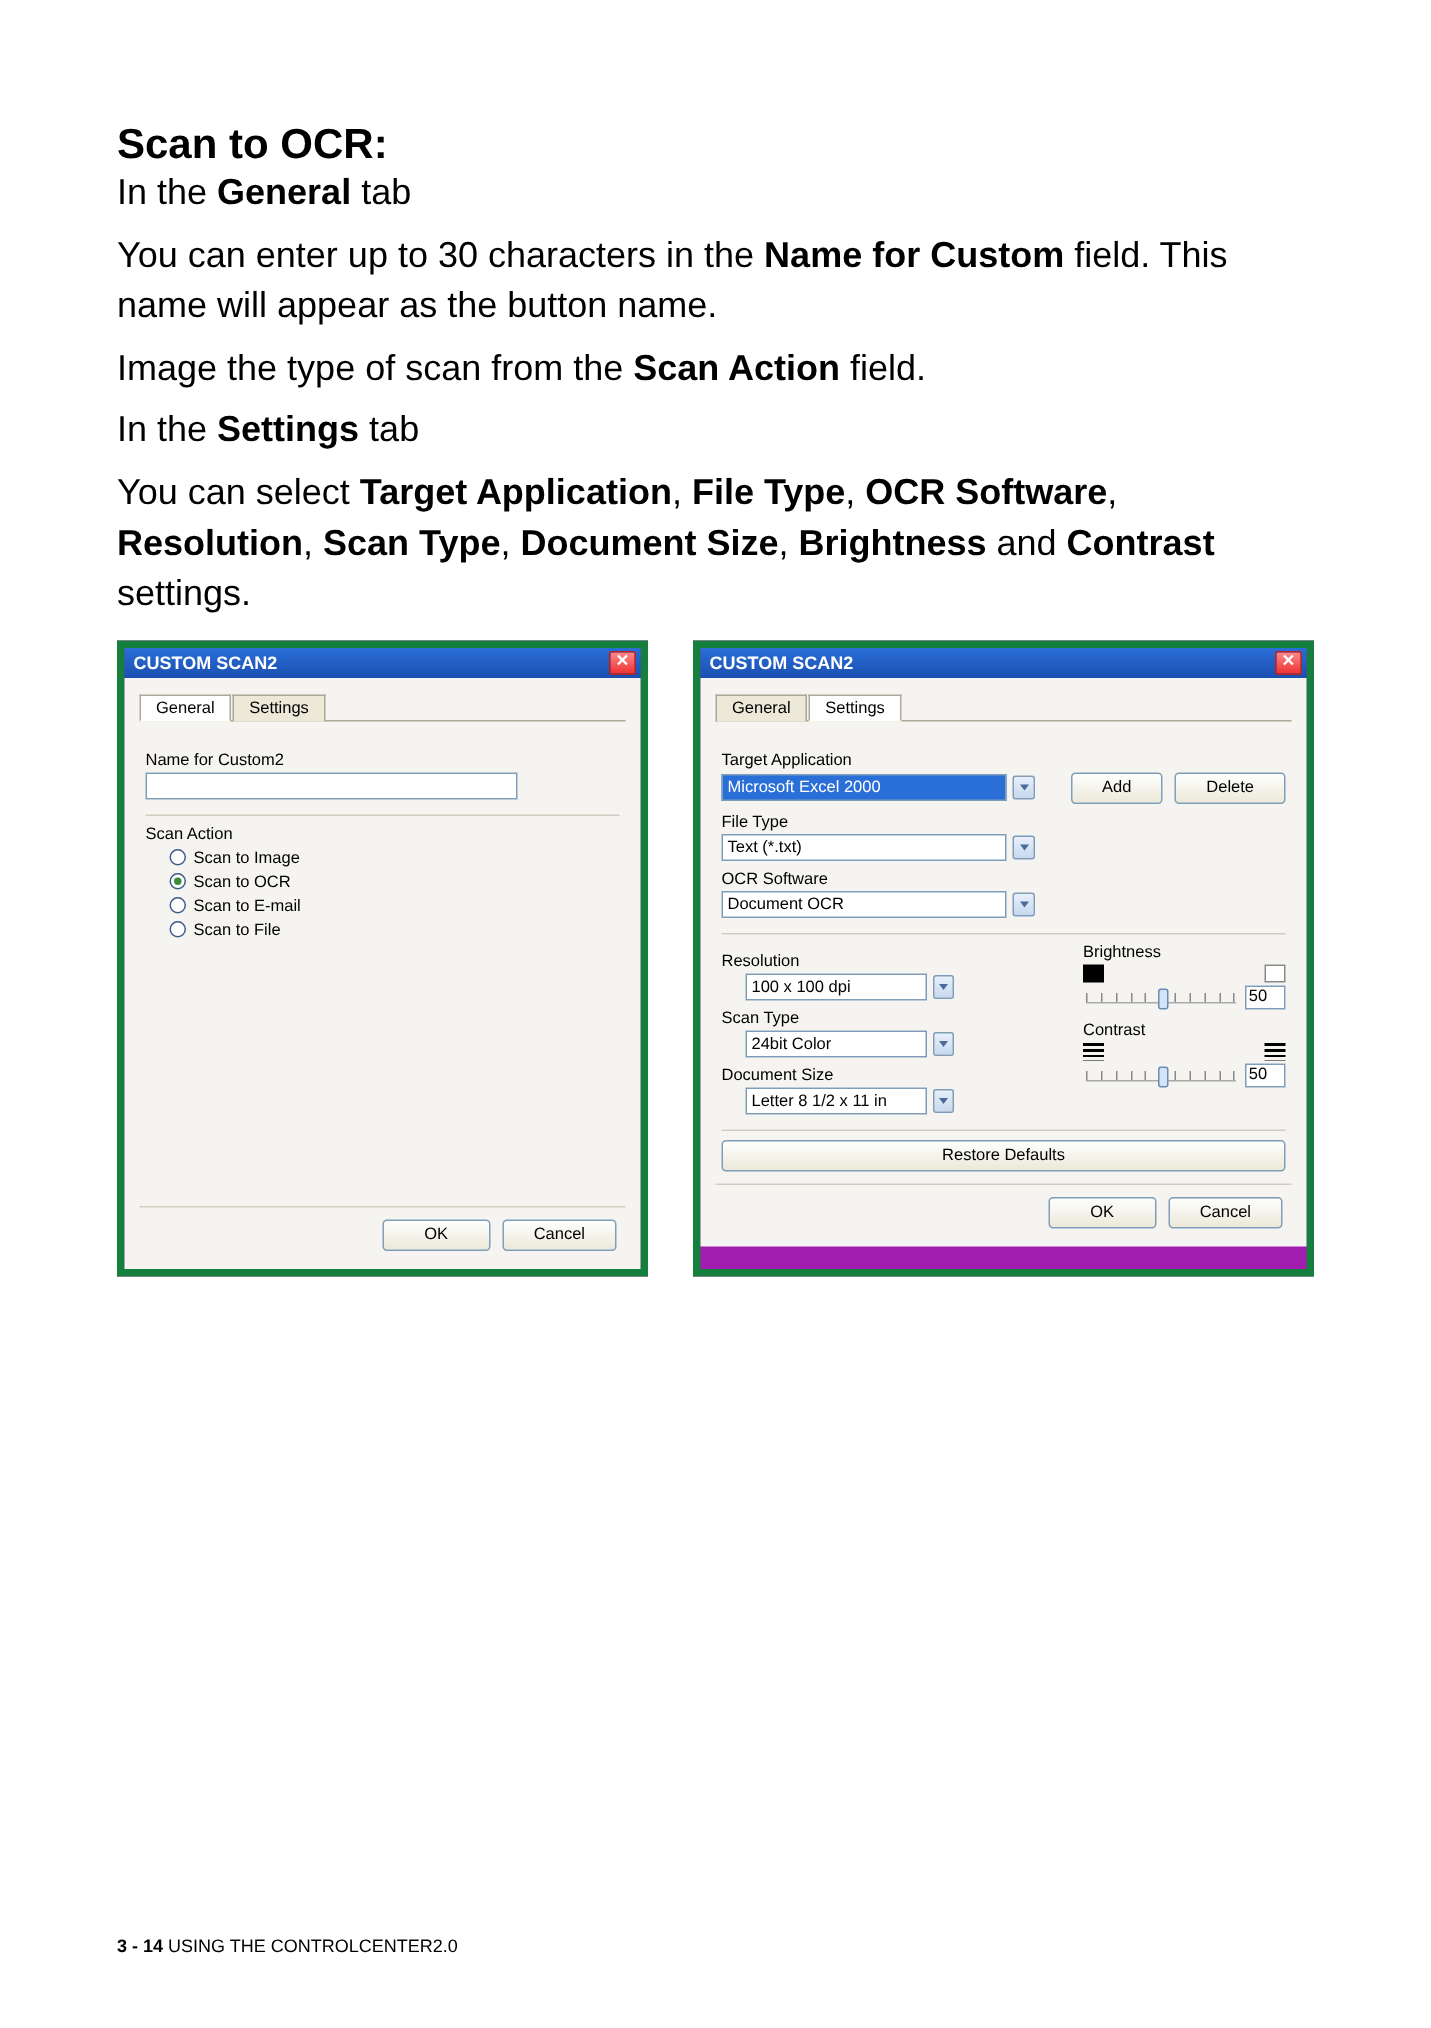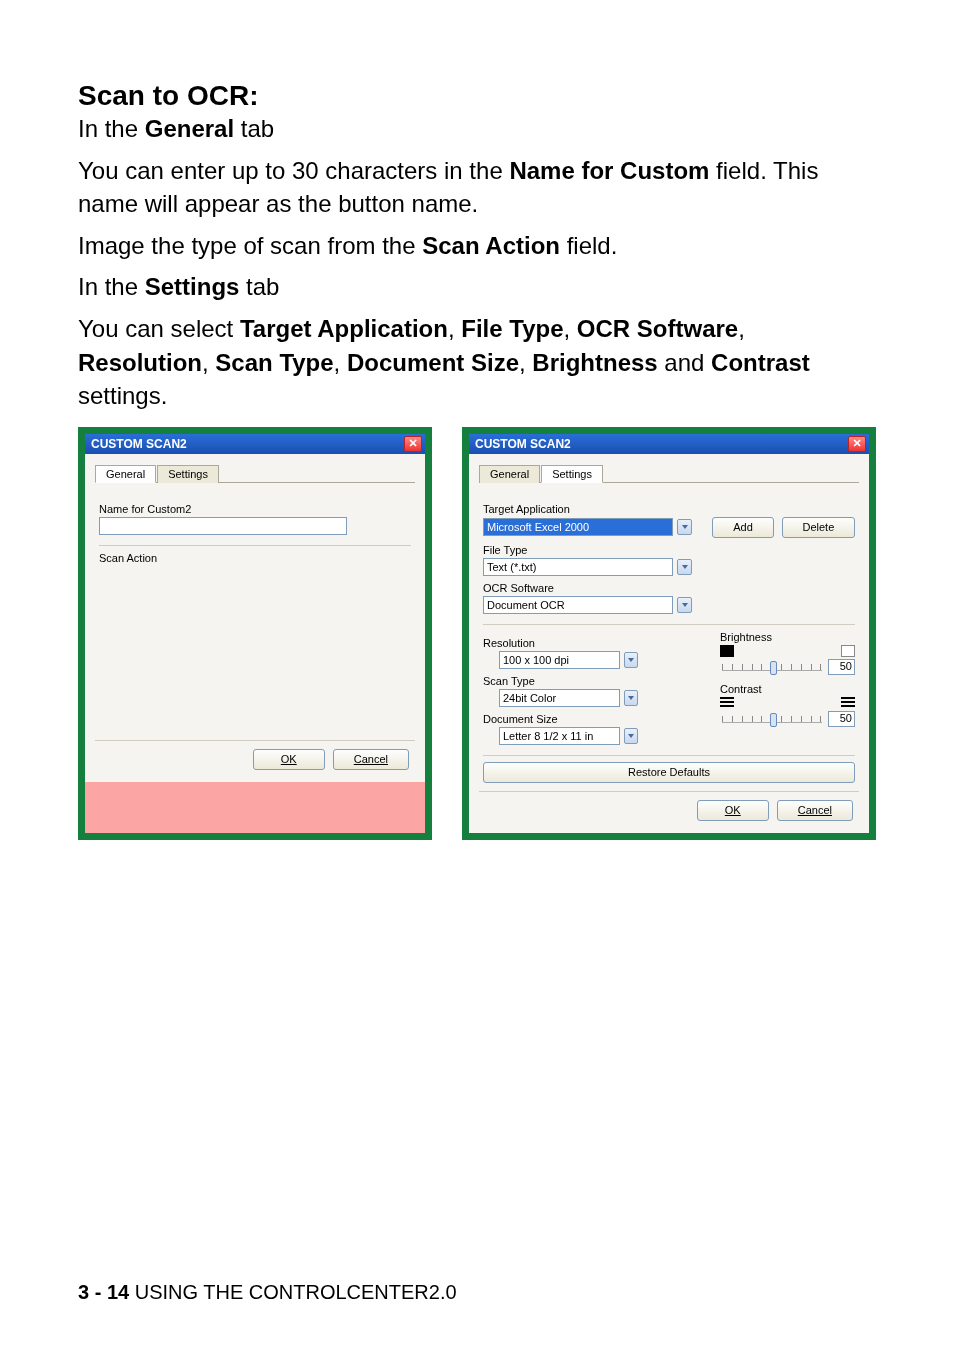--- a/index.html
+++ b/index.html
@@ -22,22 +22,22 @@
       margin-bottom: 8px;
     }
     .bold { font-weight: bold; }
     .dialogs-row {
       display: flex;
       gap: 30px;
       margin-top: 14px;
     }
     .dialog {
       width: 414px;
-      border: 7px solid #15803d;
-      background: #fca5a5;
+      border: 5px solid #15803d;
+      background: #a21caf;
       font-family: Tahoma, Arial, sans-serif;
       font-size: 11px;
       color: #000;
     }
     .titlebar {
       background: linear-gradient(to bottom, #2a6ed8, #1a4fb0);
       color: #fff;
       display: flex;
       align-items: center;
       justify-content: space-between;
@@ -163,21 +163,20 @@
       width: 5px; height: 5px;
       border-radius: 50%;
       background: #3a8a3a;
     }
     .dlg-buttons {
       display: flex;
       justify-content: flex-end;
       gap: 8px;
       padding: 8px 6px 4px 6px;
       border-top: 1px solid #d0ccc0;
-      text-decoration: underline;
     }
     .win-btn {
       min-width: 72px;
       height: 21px;
       border: 1px solid #7f9db9;
       border-radius: 3px;
       background: linear-gradient(to bottom, #fefefe, #ece9d8);
       font-size: 11px;
       display: flex;
       align-items: center;
@@ -234,35 +233,35 @@
       background: #d5e3f5;
       border: 1px solid #6a8ab8;
       border-radius: 2px;
     }
     .val-box {
       width: 28px;
       height: 16px;
       border: 1px solid #7f9db9;
       background: #fff;
       font-size: 11px;
-      text-align: right;
+      text-align: left;
       padding: 0 2px;
       margin-left: 4px;
     }
     .top-row {
       display: flex;
       align-items: center;
       gap: 8px;
       margin-bottom: 4px;
     }
     .footer {
       position: absolute;
       bottom: 48px;
       left: 78px;
-      font-size: 20px;
+      font-size: 12px;
     }
     .footer .pg { font-weight: bold; }
   </style>
 </head>
 <body>
 
 <div class="heading">Scan to OCR:</div>
 
 <p class="body-text">
   <span>In the </span><span class="bold">General</span><span> tab</span>
@@ -294,20 +293,40 @@
     <div class="dialog-body">
       <div class="tabs">
         <div class="tab active">General</div>
         <div class="tab inactive">Settings</div>
       </div>
       <div class="form-area">
         <div class="label-text">Name for Custom2</div>
         <input class="text-input" value="" style="">
         <hr class="hr-line">
         <div class="label-text">Scan Action</div>
+        <div class="radio-group">
+          <div class="radio-item">
+            <span class="radio-outer"></span>
+            <span>Scan to Image</span>
+          </div>
+          <div class="radio-item">
+            <span class="radio-outer">
+                <span class="radio-dot"></span>
+              </span>
+            <span>Scan to OCR</span>
+          </div>
+          <div class="radio-item">
+            <span class="radio-outer"></span>
+            <span>Scan to E-mail</span>
+          </div>
+          <div class="radio-item">
+            <span class="radio-outer"></span>
+            <span>Scan to File</span>
+          </div>
+        </div>
         <div style="height:170px"></div>
       </div>
       <div class="dlg-buttons">
         <div class="win-btn">OK</div>
         <div class="win-btn">Cancel</div>
       </div>
     </div>
   </div>
 
   <div class="dialog">

